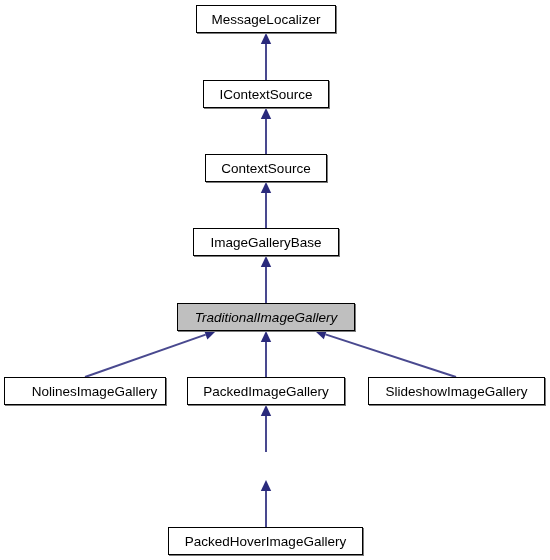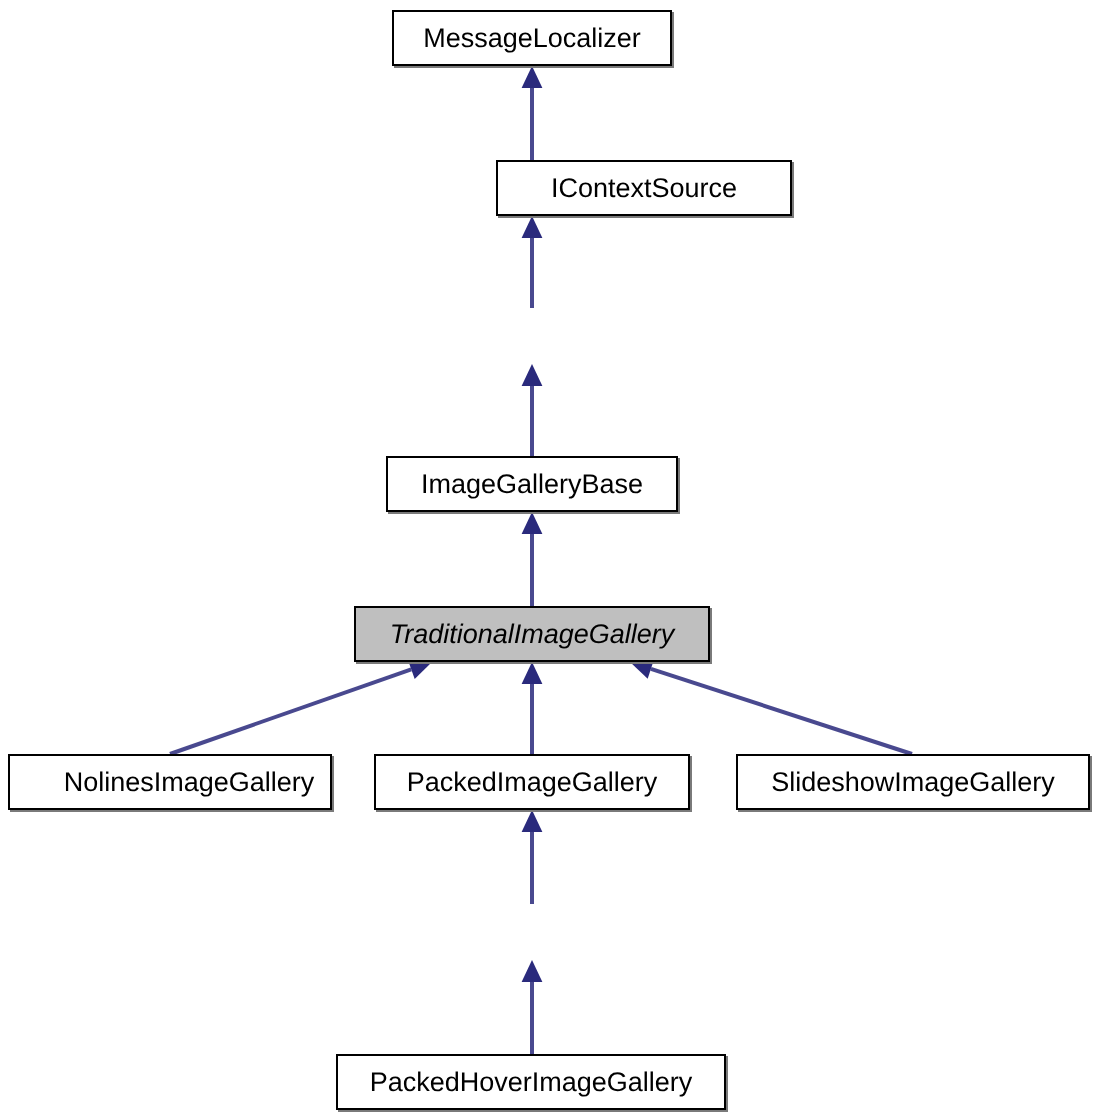--- a/index.html
+++ b/index.html
@@ -91,22 +91,25 @@
         <polygon points="266,405 271.2,416 260.8,416" fill="#2a2a7c"></polygon>
       </g>
       <g>
         <line x1="266" y1="527" x2="266" y2="491" stroke="#2a2a7c" stroke-width="2" opacity="0.85"></line>
         <polygon points="266,480 271.2,491 260.8,491" fill="#2a2a7c"></polygon>
       </g>
     </svg>
 <div class="node" style="left: 196px; top: 5px; width: 140px; height: 28px; border-color: rgb(0, 0, 0); background: rgb(255, 255, 255); box-shadow: rgb(122, 122, 122) 1px 1px 0px 0px; text-align: center;">
       <span class="node-label">MessageLocalizer</span>
     </div>
-    <div class="node" style="left: 203px; top: 80px; width: 148px; height: 28px; border-color: rgb(0, 0, 0); background: rgb(255, 255, 255); box-shadow: rgb(122, 122, 122) 1px 1px 0px 0px; margin-left: 45px;">
+    <div class="node" style="left: 203px; top: 80px; width: 126px; height: 28px; border-color: rgb(0, 0, 0); background: rgb(255, 255, 255); box-shadow: rgb(122, 122, 122) 1px 1px 0px 0px;">
       <span class="node-label">IContextSource</span>
+    </div>
+    <div class="node" style="left: 205px; top: 154px; width: 122px; height: 28px; border-color: rgb(0, 0, 0); background: rgb(255, 255, 255); box-shadow: rgb(122, 122, 122) 1px 1px 0px 0px;">
+      <span class="node-label">ContextSource</span>
     </div>
     <div class="node" style="left: 193px; top: 228px; width: 146px; height: 28px; border-color: rgb(0, 0, 0); background: rgb(255, 255, 255); box-shadow: rgb(122, 122, 122) 1px 1px 0px 0px;">
       <span class="node-label">ImageGalleryBase</span>
     </div>
     <div class="node highlight" style="left: 177px; top: 303px; width: 178px; height: 28px; border-color: rgb(0, 0, 0); background: rgb(191, 191, 191); box-shadow: rgb(122, 122, 122) 1px 1px 0px 0px; font-style: italic;">
       <span class="node-label">TraditionalImageGallery</span>
     </div>
     <div class="node" style="left: 4px; top: 377px; width: 162px; height: 28px; border-color: rgb(0, 0, 0); background: rgb(255, 255, 255); box-shadow: rgb(122, 122, 122) 1px 1px 0px 0px; padding-left: 19px;">
       <span class="node-label">NolinesImageGallery</span>
     </div>

